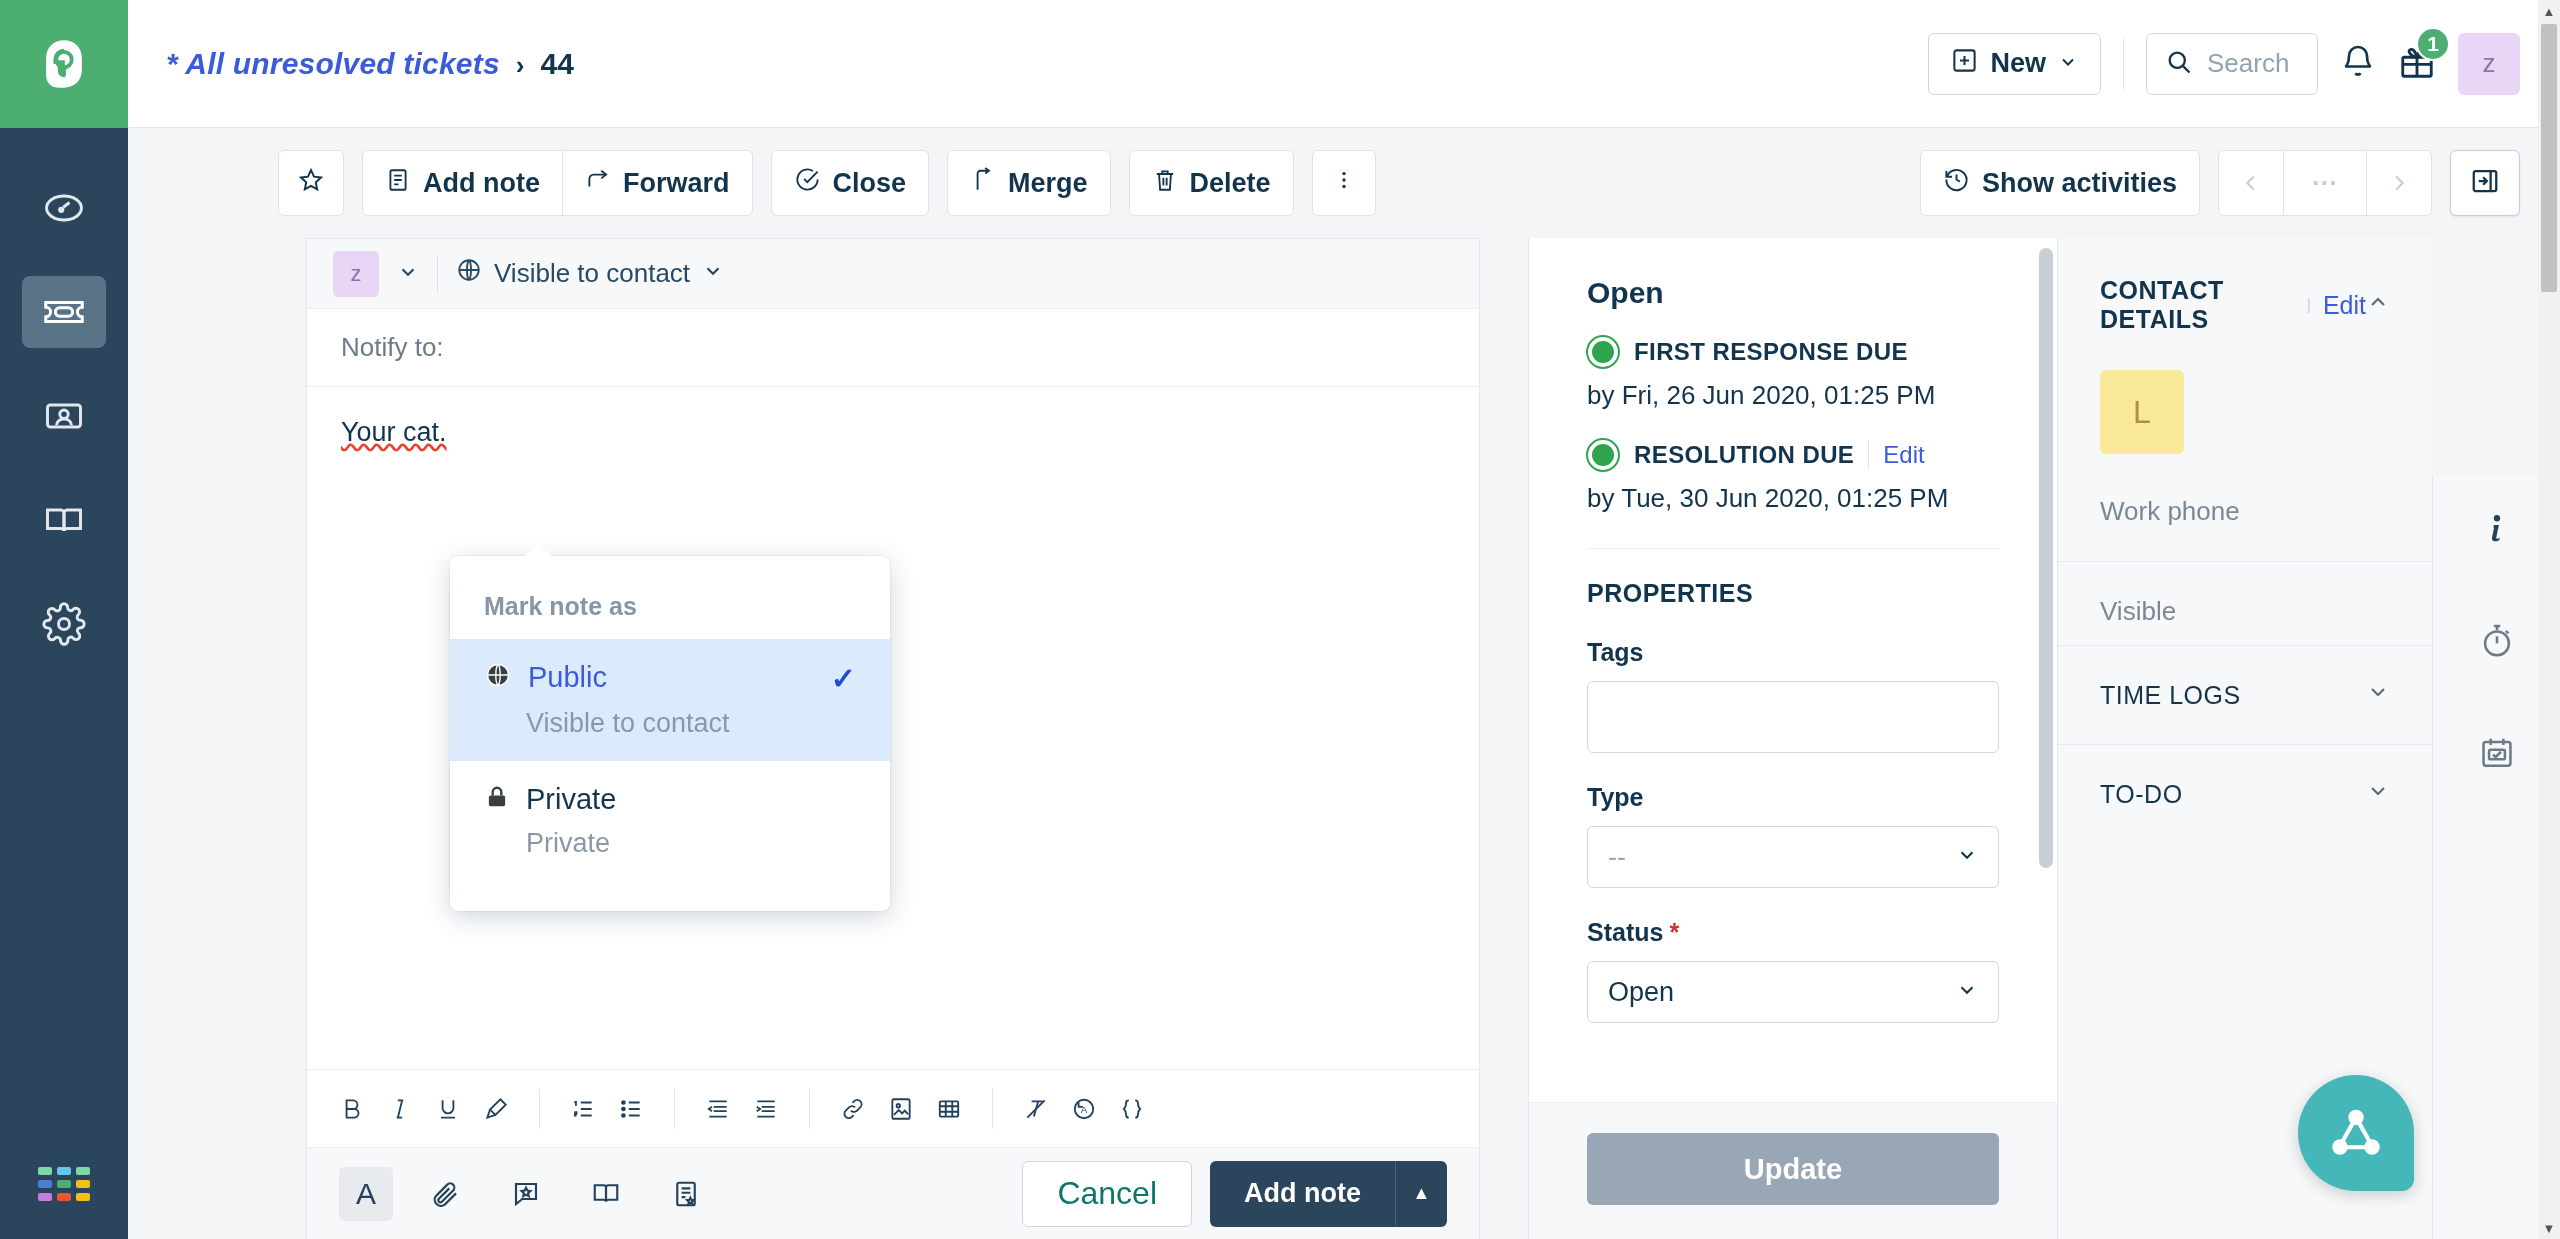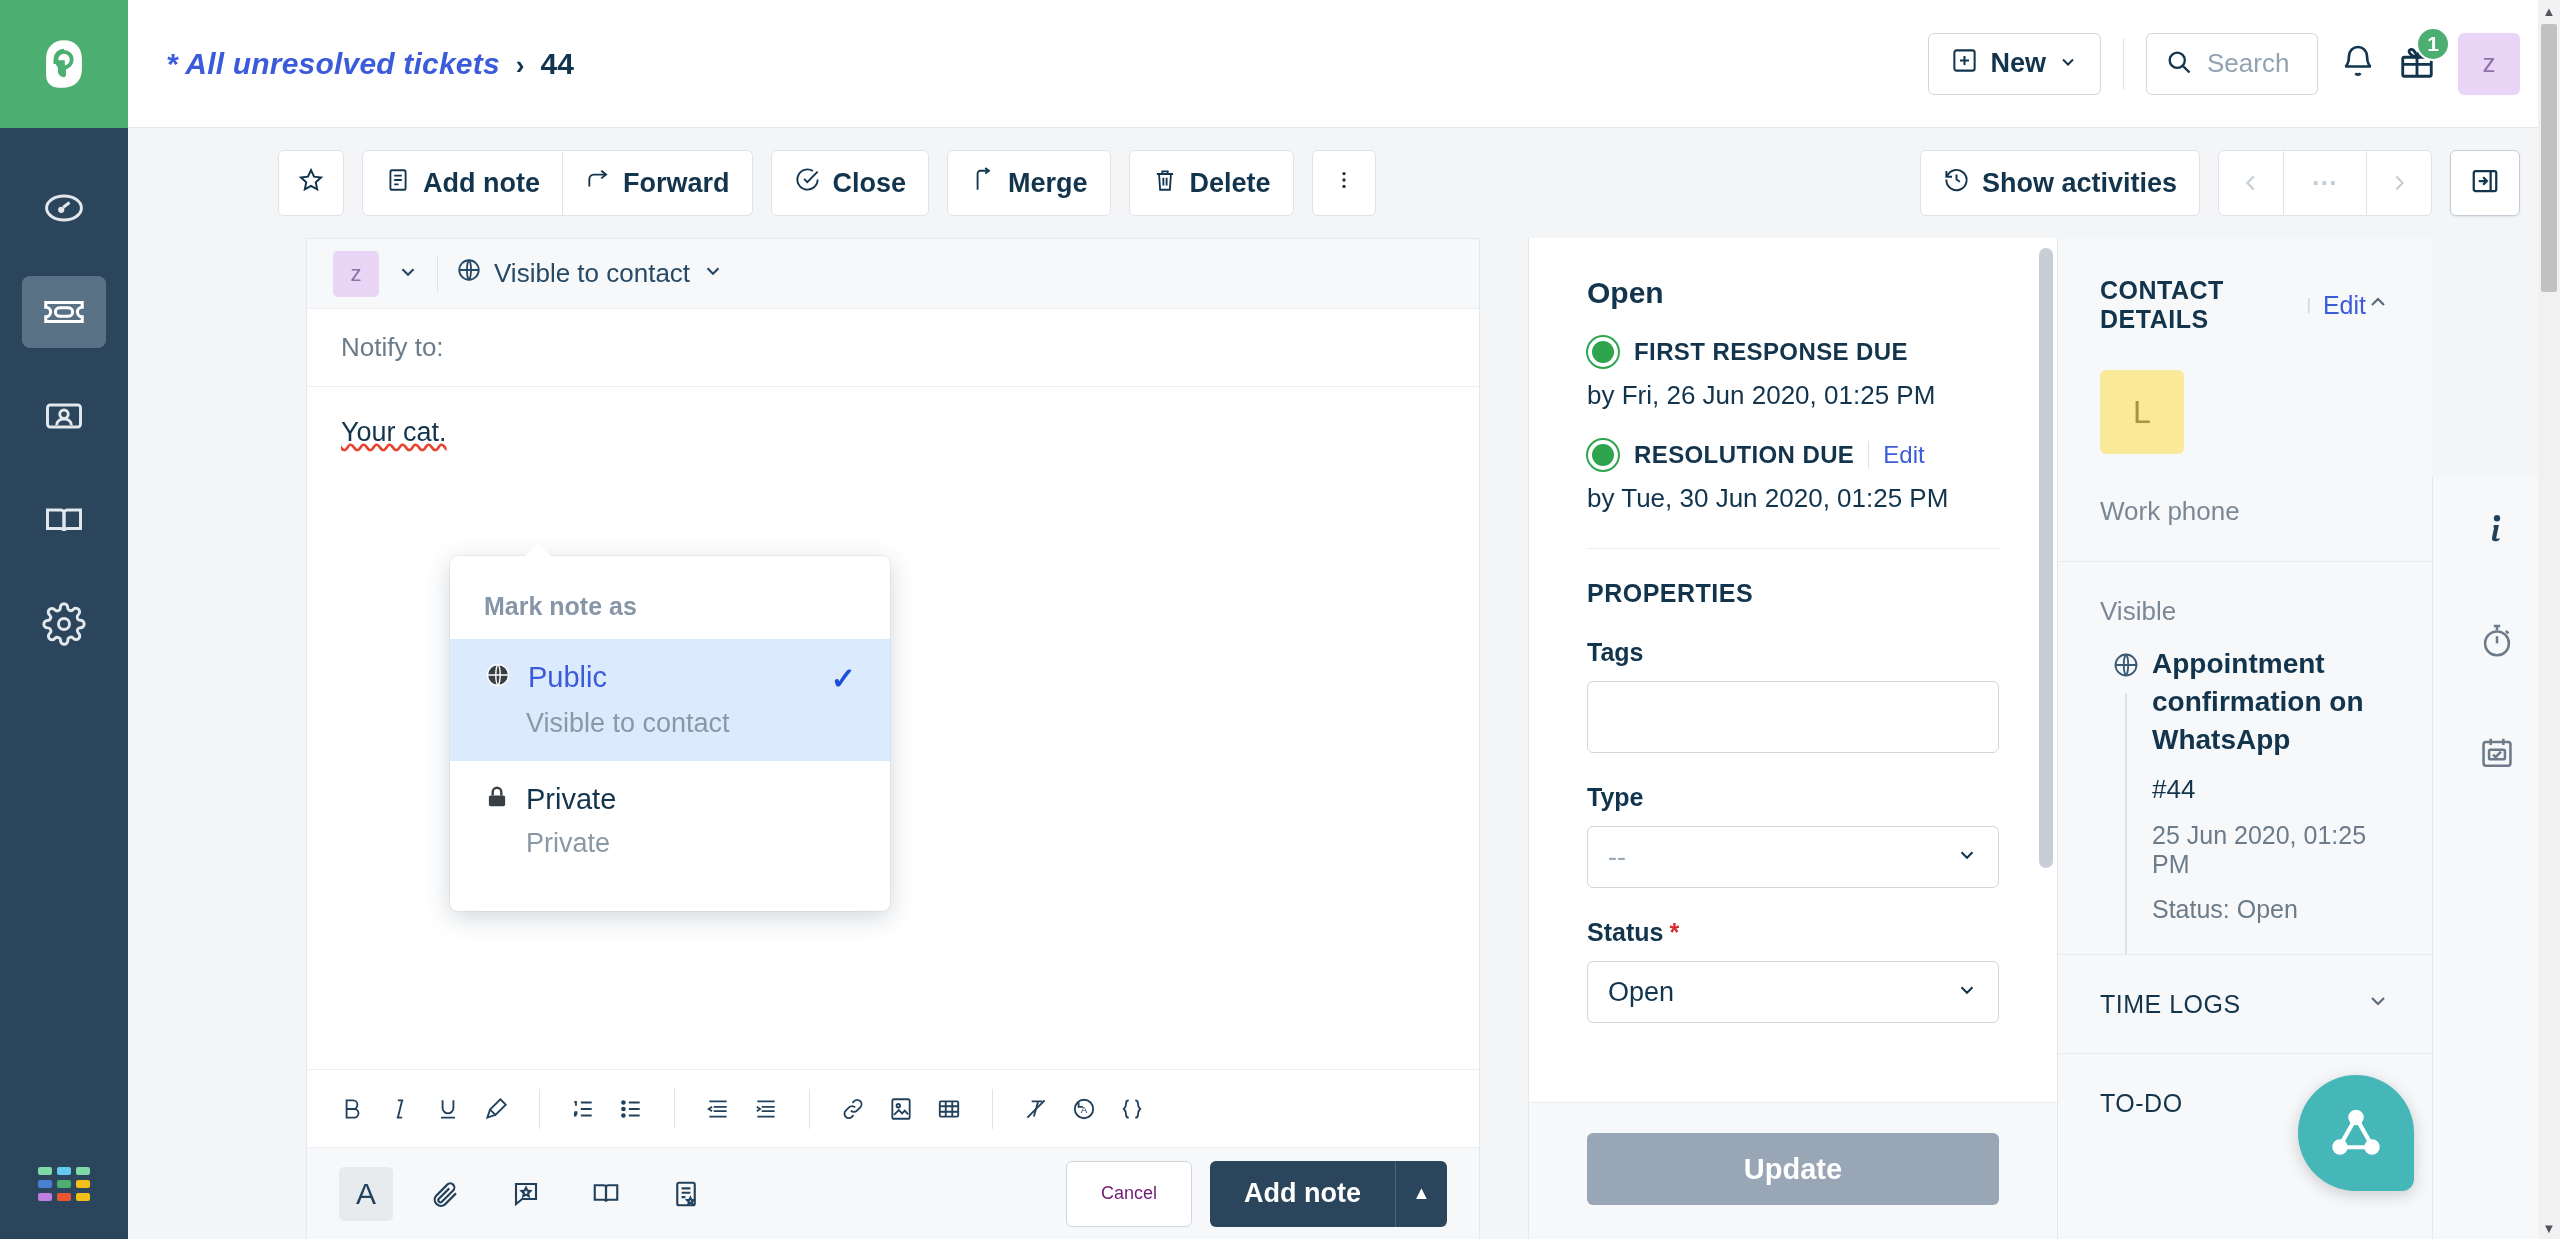--- a/index.html
+++ b/index.html
@@ -164,21 +164,21 @@
     display: flex; align-items: center; padding: 0 32px; gap: 26px;
   }
   .act-ic {
     width: 54px; height: 54px; border-radius: 5px; cursor: pointer;
     display: flex; align-items: center; justify-content: center;
   }
   .act-ic.on { background: #e8ebee; }
   .act-right { margin-left: auto; display: flex; align-items: center; gap: 18px; }
   .btn-cancel {
     height: 66px; padding: 0 34px; background: #fff; border: 1px solid #cfd7df;
-    border-radius: 6px; font-size: 18px; color: #701a75; cursor: pointer;
+    border-radius: 6px; font-size: 32px; color: #0f766e; cursor: pointer;
   }
   .split { display: flex; }
   .btn-addnote {
     height: 66px; padding: 0 34px; background: #2b455c; color: #fff;
     border: none; border-radius: 6px 0 0 6px; font-size: 27px;
     font-weight: bold; cursor: pointer;
   }
   .btn-caret {
     width: 52px; height: 66px; background: #2b455c; color: #fff;
     border: none; border-left: 1px solid #4a637a; border-radius: 0 6px 6px 0;
@@ -787,37 +787,20 @@
         <span class="cd-chev">
           <svg width="24" height="24" viewBox="0 0 24 24" fill="none" stroke="#5b6b7b" stroke-width="2.2">
               <path d="M6 15l6-6 6 6"></path>
             </svg>
         </span>
       </div>
       <div class="cd-av">L</div>
       <div class="cd-sub">Work phone</div>
       <div class="cd-divider"></div>
       <div class="tl-title">Visible</div>
-      <div class="tl-item">
-        <div class="tl-gutter">
-          <span>
-            <svg width="28" height="28" viewBox="0 0 24 24" fill="none" stroke="#3d5a75" stroke-width="1.6">
-              <circle cx="12" cy="12" r="9"></circle>
-                <path d="M3 12h18M12 3c2.5 2.5 2.5 15 0 18M12 3C9.5 5.5 9.5 18.5 12 21"></path>
-            </svg>
-          </span>
-          <span class="tl-line"></span>
-        </div>
-        <div class="tl-body">
-          <div class="tl-subject">Appointment confirmation on WhatsApp</div>
-          <div class="tl-id">#44</div>
-          <div class="tl-meta">25 Jun 2020, 01:25 PM</div>
-          <div class="tl-meta">Status: Open</div>
-        </div>
-      </div>
       <div class="acc-row">
         <span class="acc-label">TIME LOGS</span>
         <span class="acc-chev">
           <svg width="24" height="24" viewBox="0 0 24 24" fill="none" stroke="#5b6b7b" stroke-width="2.2">
               <path d="M6 9l6 6 6-6"></path>
             </svg>
         </span>
       </div>
       <div class="acc-row">
         <span class="acc-label">TO-DO</span>

